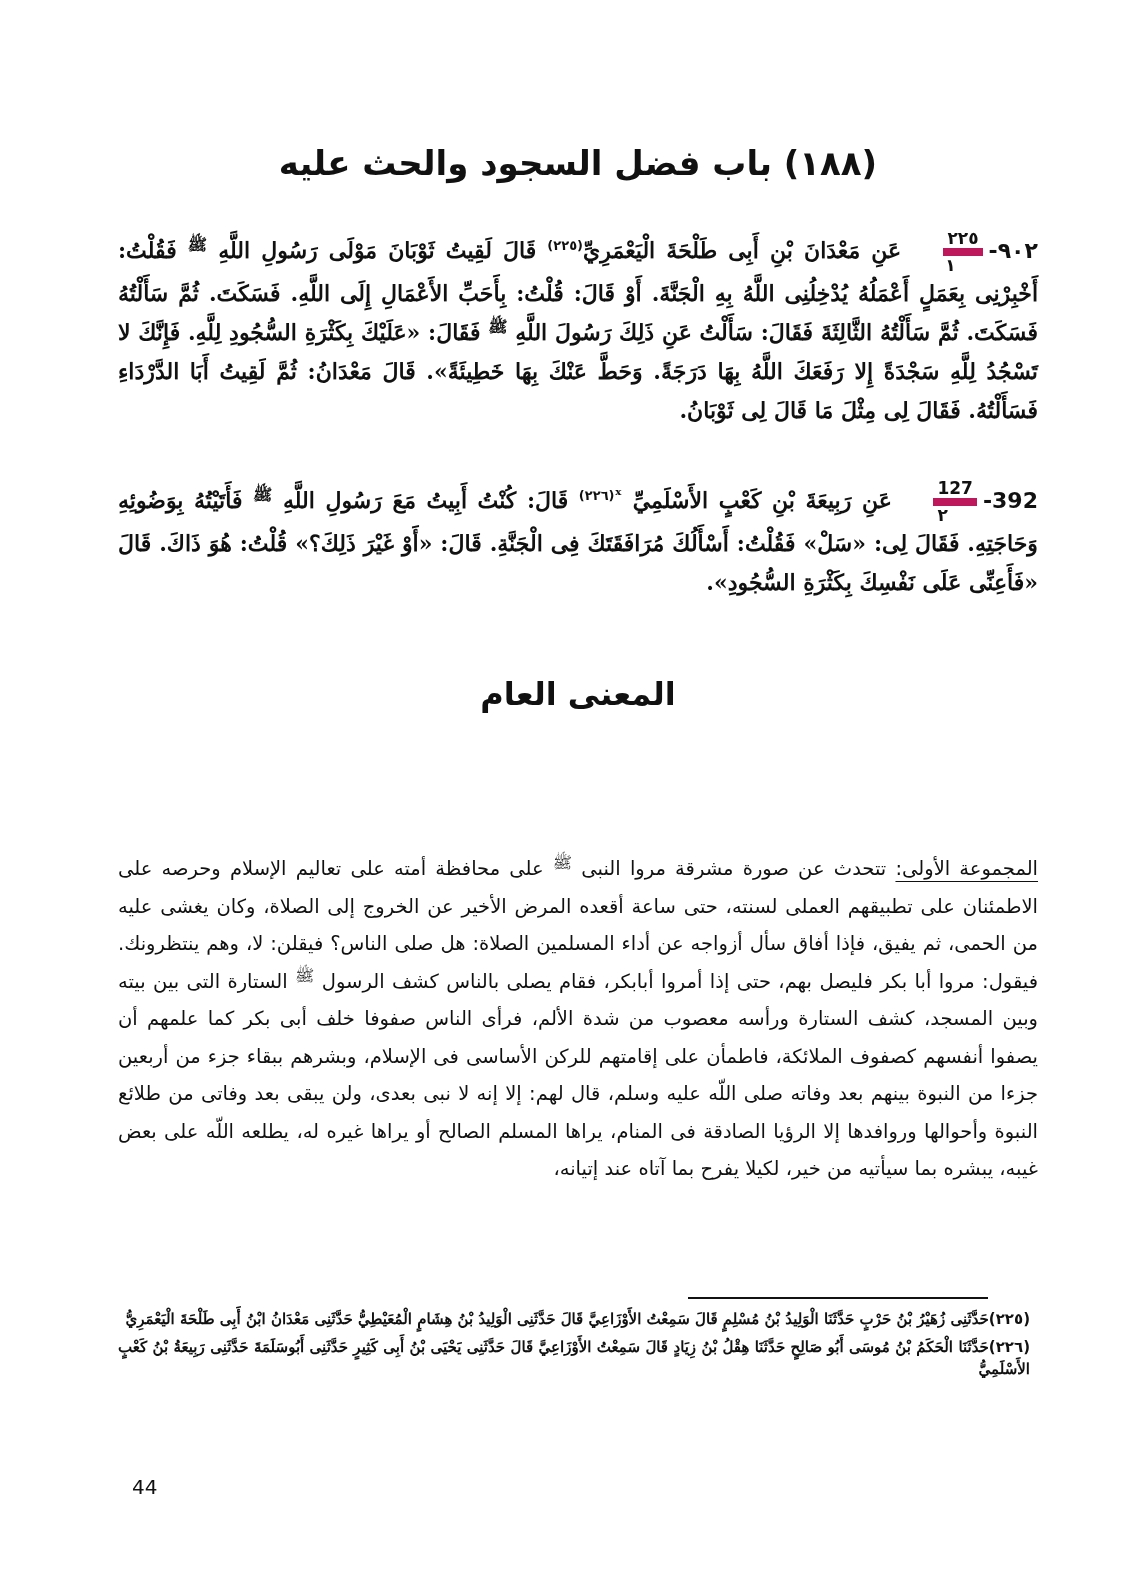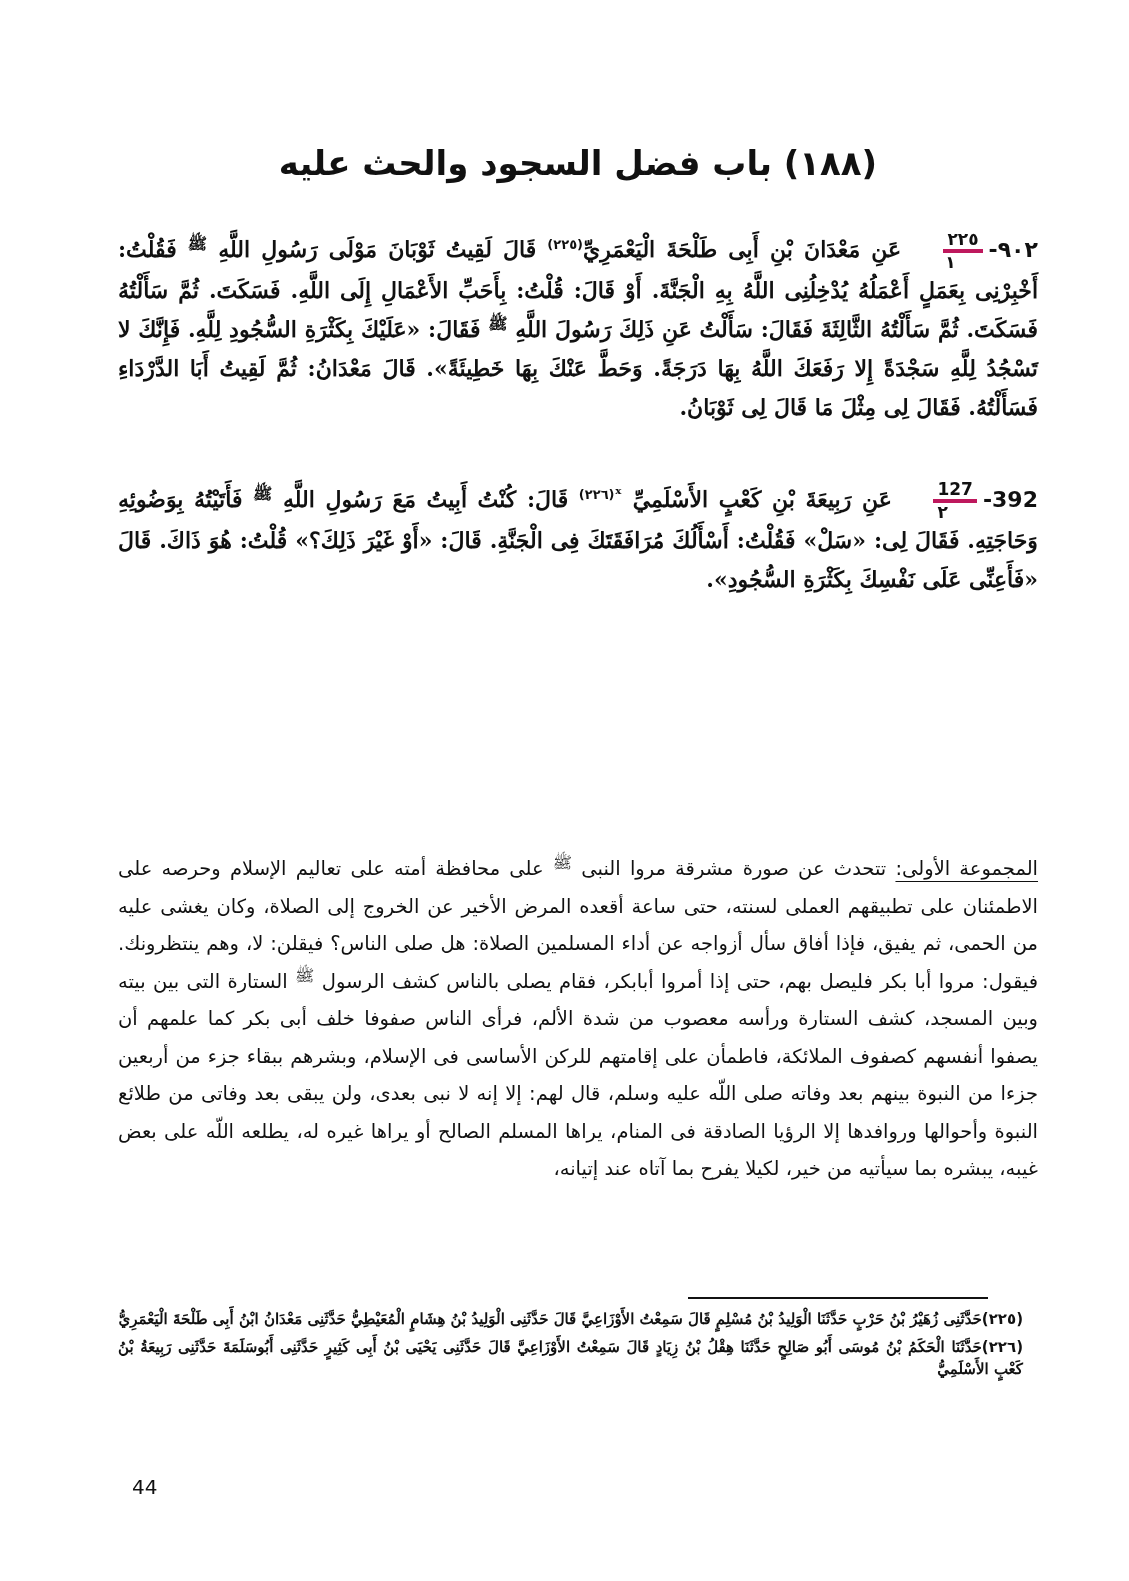--- a/index.html
+++ b/index.html
@@ -59,21 +59,21 @@
       flex-direction: column;
       align-items: center;
       vertical-align: middle;
       font-family: "DejaVu Sans", sans-serif;
       font-weight: bold;
       font-size: 17px;
       line-height: 17px;
       margin: 0 6px;
     }
     .frac .num {
-      border-bottom: 4px solid #be185d;
+      border-bottom: 8px solid #be185d;
       padding: 0 4px 1px 4px;
       margin-left: 25px;
     }
     .frac .den {
       padding-top: 1px;
     }
     .fn-ref {
       font-size: 13px;
       vertical-align: super;
       line-height: 0;
@@ -131,21 +131,21 @@
       position: absolute;
       top: 1298px;
       left: 0;
       right: 0;
       font-family: "DejaVu Serif", serif;
       font-weight: bold;
       font-size: 15px;
       line-height: 22px;
     }
     .footnote {
-      margin: 0 15px 6px 0;
+      margin: 0 8px 6px 0;
       text-align: justify;
       text-align-last: right;
     }
     .fn-num {
       font-family: "DejaVu Sans", sans-serif;
     }
     .page-number {
       position: absolute;
       top: 1462px;
       left: 14px;
@@ -182,20 +182,21 @@
         <span class="num">127</span>
         <span class="den">٢</span>
       </span>
     <span>عَنِ رَبِيعَةَ بْنِ كَعْبٍ الأَسْلَمِيِّ</span>
     <span class="honorific">ˣ</span><span class="fn-ref">(٢٢٦)</span>
     <span>قَالَ: كُنْتُ أَبِيتُ مَعَ رَسُولِ اللَّهِ</span>
     <span class="honorific">ﷺ</span>
     <span>فَأَتَيْتُهُ بِوَضُوئِهِ وَحَاجَتِهِ. فَقَالَ لِى: «سَلْ» فَقُلْتُ: أَسْأَلُكَ مُرَافَقَتَكَ فِى الْجَنَّةِ. قَالَ: «أَوْ غَيْرَ ذَلِكَ؟» قُلْتُ: هُوَ ذَاكَ. قَالَ «فَأَعِنِّى عَلَى نَفْسِكَ بِكَثْرَةِ السُّجُودِ».</span>
   </p>
 
+  <h2 class="section-title">المعنى العام</h2>
 
 
   <p class="body-para group-para">
     <span class="group-label">المجموعة الأولى:</span>
     <span>تتحدث عن صورة مشرقة مروا النبى</span>
     <span class="honorific">ﷺ</span>
     <span>على محافظة أمته على تعاليم الإسلام وحرصه على الاطمئنان على تطبيقهم العملى لسنته، حتى ساعة أقعده المرض الأخير عن الخروج إلى الصلاة، وكان يغشى عليه من الحمى، ثم يفيق، فإذا أفاق سأل أزواجه عن أداء المسلمين الصلاة: هل صلى الناس؟ فيقلن: لا، وهم ينتظرونك. فيقول: مروا أبا بكر فليصل بهم، حتى إذا أمروا أبابكر، فقام يصلى بالناس كشف الرسول</span>
     <span class="honorific">ﷺ</span>
     <span>الستارة التى بين بيته وبين المسجد، كشف الستارة ورأسه معصوب من شدة الألم، فرأى الناس صفوفا خلف أبى بكر كما علمهم أن يصفوا أنفسهم كصفوف الملائكة، فاطمأن على إقامتهم للركن الأساسى فى الإسلام، وبشرهم ببقاء جزء من أربعين جزءا من النبوة بينهم بعد وفاته صلى اللّه عليه وسلم، قال لهم: إلا إنه لا نبى بعدى، ولن يبقى بعد وفاتى من طلائع النبوة وأحوالها وروافدها إلا الرؤيا الصادقة فى المنام، يراها المسلم الصالح أو يراها غيره له، يطلعه اللّه على بعض غيبه، يبشره بما سيأتيه من خير، لكيلا يفرح بما آتاه عند إتيانه،</span>
   </p>

